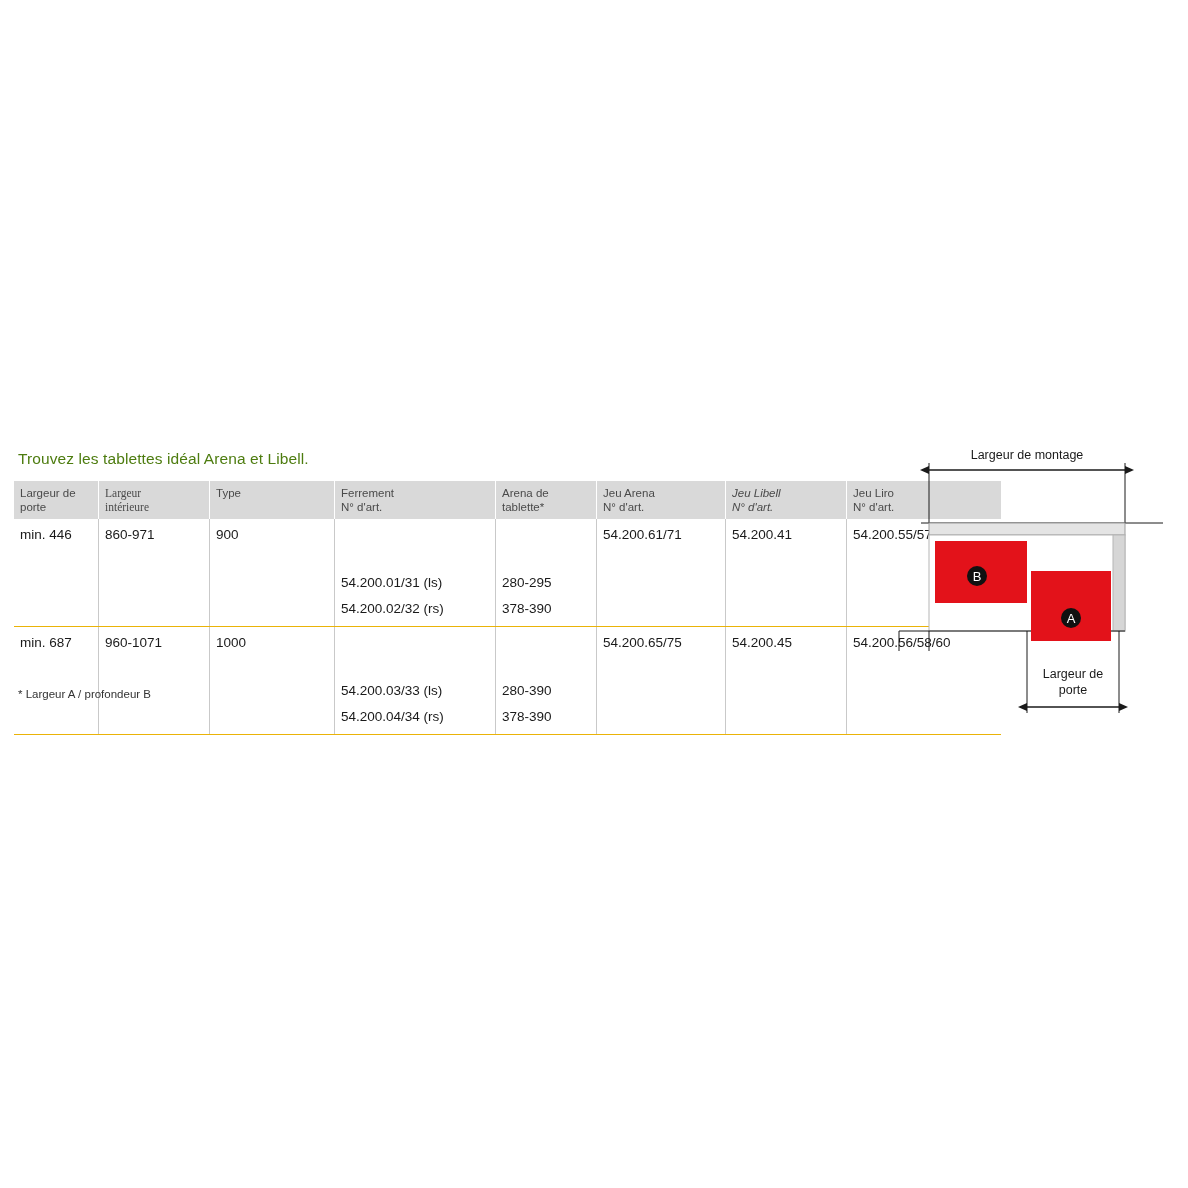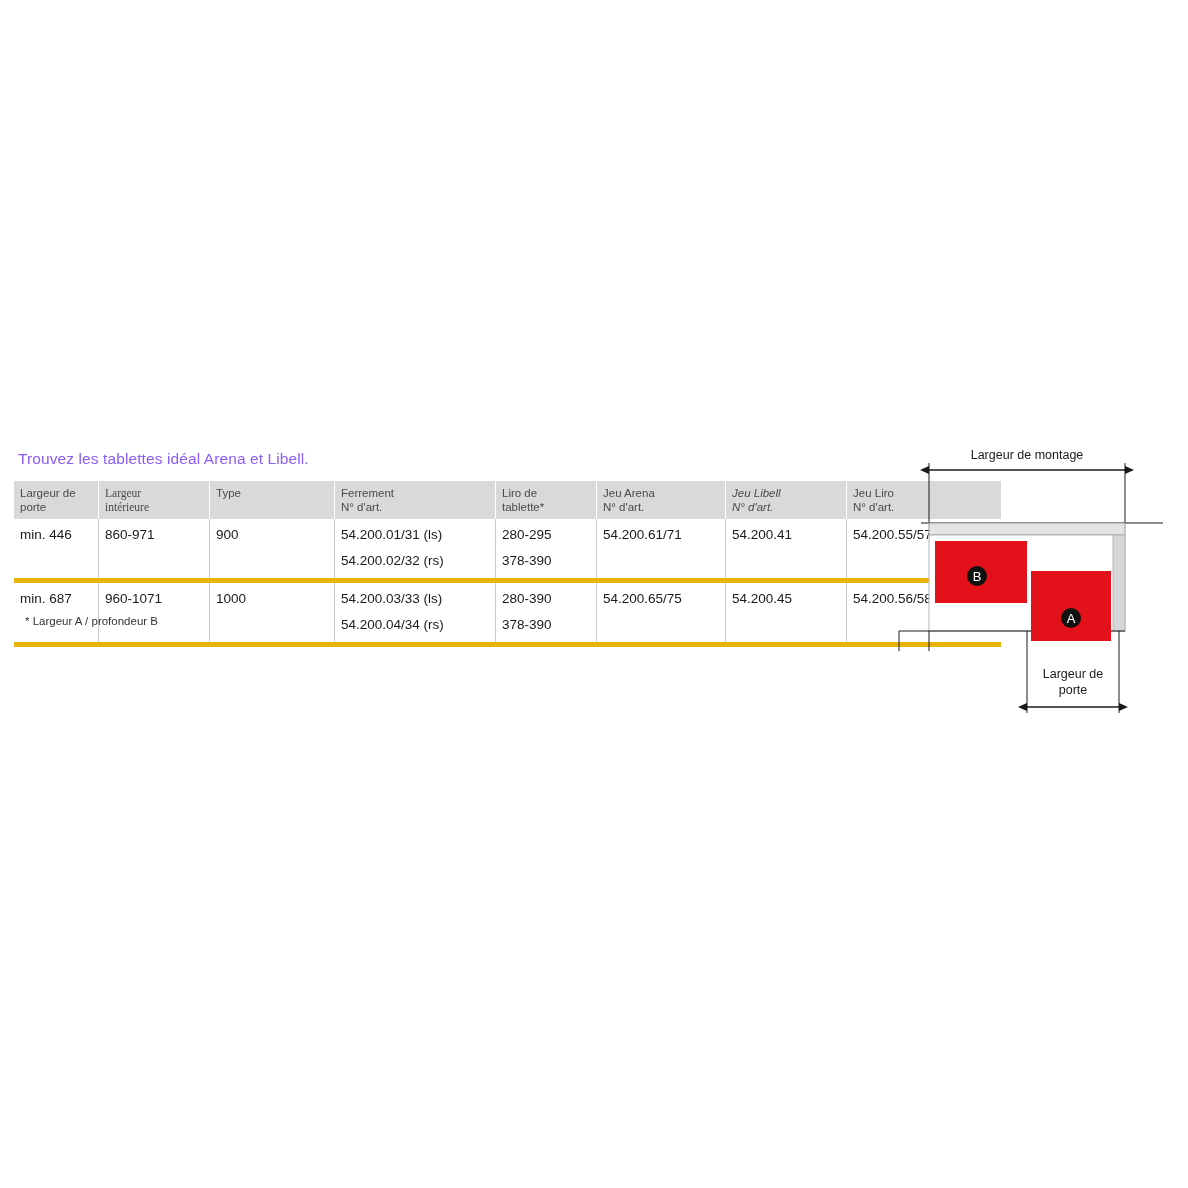--- a/index.html
+++ b/index.html
@@ -15,21 +15,21 @@
     color: #1a1a1a;
     overflow: hidden;
   }
 
   
   #heading {
     position: absolute;
     left: 18px;
     top: 450px;
     font-size: 15.5px;
-    color: #8b5cf6;
+    color: #4d7c0f;
     letter-spacing: 0.1px;
   }
 
   
   #spec-table {
     position: absolute;
     left: 14px;
     top: 481px;
     border-collapse: collapse;
     font-size: 13px;
@@ -45,48 +45,48 @@
     font-size: 11.5px;
     line-height: 1.22;
     border-right: 1px solid #ffffff;
     white-space: nowrap;
   }
   #spec-table th:last-child { border-right: none; margin-top: 44px; }
   #spec-table td {
     vertical-align: top;
     padding: 6px 6px 6px 6px;
     border-right: 1px solid #c9c9c9;
-    border-bottom: 5px solid #eab308;
+    border-bottom: 1px solid #eab308;
     font-size: 13.5px;
     line-height: 1.55;
     white-space: nowrap;
   }
   #spec-table td.last { border-right: none; }
   #spec-table tr.row-data td { height: 44px; }
   .cell-sub {
     display: block;
+    margin-top: 48px;
   }
   .cell-sub + .cell-sub { margin-top: 5px; }
   .col-door { width: 72px; }
   .col-inner { width: 98px; font-family: Liberation Serif, serif; }
   .col-type { width: 112px; }
   .col-ferrement { width: 148px; }
   .col-tabtype { width: 88px; }
   .col-arena { width: 116px; }
   .col-libell { width: 108px; font-style: italic; }
   .col-liro { width: 142px; }
 
   
   #footnote {
     position: absolute;
     left: 18px;
-    top: 615px;
+    top: 688px;
     font-size: 11.5px;
     color: #333333;
-    margin-left: 7px;
   }
 
   
   #diagram {
     position: absolute;
     left: 891px;
     top: 445px;
     width: 272px;
     height: 290px;
   }
@@ -120,21 +120,21 @@
       </th>
       <th class="col-type">
         <span>Type</span><br>
         <span></span>
       </th>
       <th class="col-ferrement">
         <span>Ferrement</span><br>
         <span>N° d'art.</span>
       </th>
       <th class="col-tabtype">
-        <span>Liro de</span><br>
+        <span>Arena de</span><br>
         <span>tablette*</span>
       </th>
       <th class="col-arena">
         <span>Jeu Arena</span><br>
         <span>N° d'art.</span>
       </th>
       <th class="col-libell">
         <span>Jeu Libell</span><br>
         <span>N° d'art.</span>
       </th>

